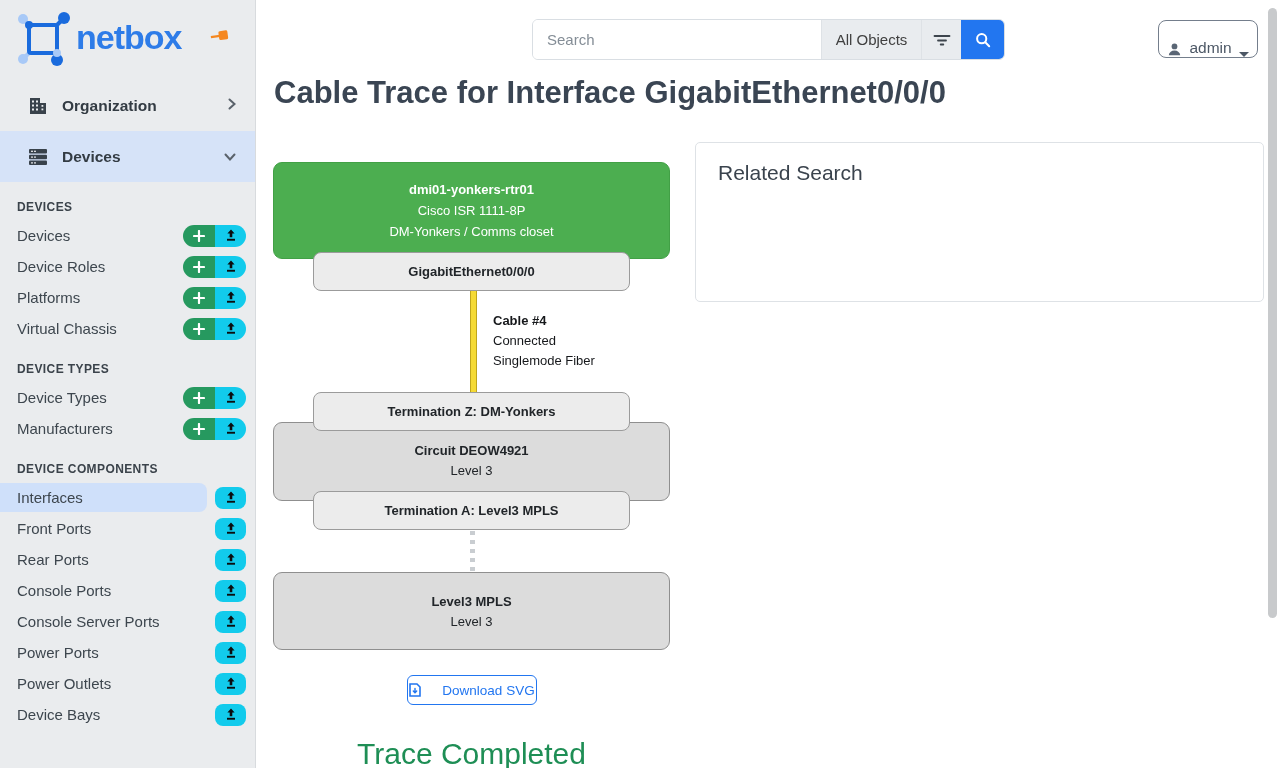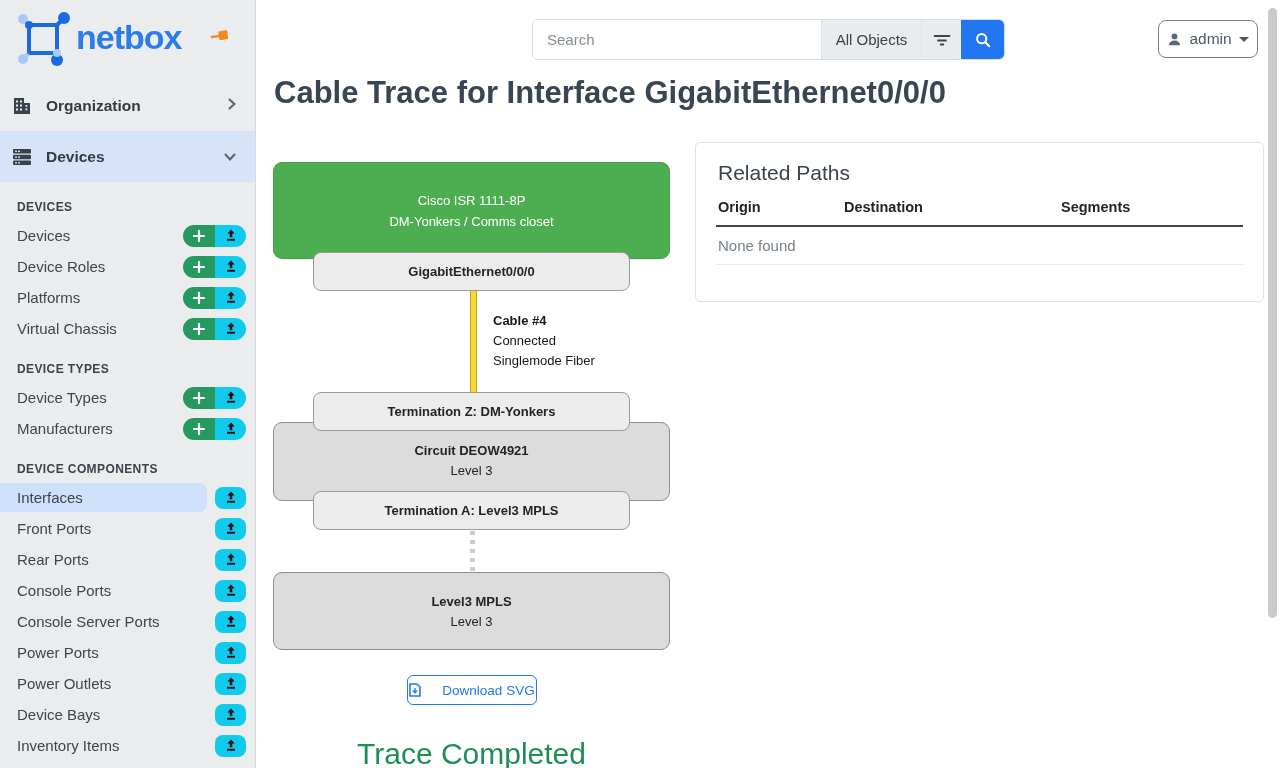--- a/index.html
+++ b/index.html
@@ -9,21 +9,21 @@
 
   
   .sidebar { position:absolute; left:0; top:0; width:256px; height:768px;
     background:#eaecee; border-right:1px solid #d8dbde; }
   .logo-row { position:relative; height:80px; }
   .logo-mark { position:absolute; left:16px; top:12px; }
   .logo-text { position:absolute; left:76px; top:18px; font-size:34px; font-weight:bold;
     color:#2e7ce8; letter-spacing:-1px; }
   .pin { position:absolute; left:210px; top:28px; }
   .nav-item { position:relative; height:51px; display:flex; align-items:center;
-    padding-left:12px; cursor:pointer; }
+    padding-left:28px; cursor:pointer; }
   .nav-item.active { background:#d6e3f8; }
   .nav-icon { width:22px; height:22px; margin-right:12px; display:flex; align-items:center; }
   .nav-label { font-size:15.5px; font-weight:bold; color:#333b43; }
   .nav-chev { position:absolute; right:18px; top:50%; transform:translateY(-50%); }
   .side-header { margin-top:12px; height:26px; line-height:26px; padding-left:17px;
     font-size:12px; font-weight:bold; letter-spacing:.4px; color:#3b434b; }
   .srow { position:relative; height:31px; display:flex; align-items:center; cursor:pointer; }
   .srow .hl { position:absolute; left:0; top:1px; bottom:1px; width:207px;
     background:var(--active-blue,#cfe0fa); border-radius:0 8px 8px 0; }
   .slabel { position:relative; padding-left:17px; font-size:15px; color:#3d464e; z-index:1; }
@@ -41,21 +41,21 @@
   .search-input { flex:1; border:none; outline:none; padding:0 14px; font-size:15px;
     color:#212529; font-family:"Liberation Sans",sans-serif; }
   .search-input::placeholder { color:#848d96; }
   .seg { display:flex; align-items:center; justify-content:center;
     background:#e9ecef; border-left:1px solid #dee2e6; cursor:pointer; }
   .seg-scope { width:100px; font-size:15px; color:#404040; }
   .seg-filter { width:40px; }
   .seg-search { width:43px; background:var(--accent-blue,#2276f0); border-left:none; }
   .user-btn { position:absolute; left:902px; top:16px; width:100px; height:38px;
     border:1px solid #747e8c; border-radius:8px; background:#fff; display:flex;
-    align-items:center; justify-content:center; gap:7px; cursor:pointer;
+    align-items:flex-end; justify-content:center; gap:7px; cursor:pointer;
     font-size:15.5px; color:#4d5866; font-family:"Liberation Sans",sans-serif; }
   .caret { width:0; height:0; border-left:5px solid transparent; border-right:5px solid transparent;
     border-top:5px solid #4d5866; }
   .page-title { position:absolute; left:18px; top:71px; font-size:31px; color:#3a4553; }
 
   
   .box { position:absolute; border-radius:9px; text-align:center; }
   .device-box { left:17px; top:158px; width:397px; height:97px;
     background:var(--device-green,#4cae50); border:1px solid #42a046; color:#fff;
     display:flex; flex-direction:column; justify-content:center; gap:6px; z-index:1; }
@@ -372,31 +372,20 @@
       <span class="slabel">Device Bays</span>
       <span class="btns">
           <button class="bimp solo">
             <svg width="12" height="13" viewBox="0 0 12 13">
               <path d="M6 .5 L9.6 4.6 H7.3 V8.2 H4.7 V4.6 H2.4 Z" fill="#0b0d0f"></path>
               <rect x="2" y="9.8" width="8" height="1.9" fill="#0b0d0f"></rect>
             </svg>
           </button>
         </span>
     </div>
-    <div class="srow">
-      <span class="slabel">Inventory Items</span>
-      <span class="btns">
-          <button class="bimp solo">
-            <svg width="12" height="13" viewBox="0 0 12 13">
-              <path d="M6 .5 L9.6 4.6 H7.3 V8.2 H4.7 V4.6 H2.4 Z" fill="#0b0d0f"></path>
-              <rect x="2" y="9.8" width="8" height="1.9" fill="#0b0d0f"></rect>
-            </svg>
-          </button>
-        </span>
-    </div>
   </aside>
 
   <main class="main">
 
     <div class="search-group">
       <input class="search-input" type="text" placeholder="Search" style="">
       <div class="seg seg-scope">All Objects</div>
       <div class="seg seg-filter">
         <svg width="18" height="14" viewBox="0 0 18 14">
           <g stroke="#3d454d" stroke-width="1.8" stroke-linecap="round">
@@ -419,20 +408,21 @@
         <circle cx="7.5" cy="4.4" r="2.9" fill="#5a6675"></circle>
         <path d="M1.8 13.2 a5.7 4.6 0 0 1 11.4 0 Z" fill="#5a6675"></path>
       </svg>
       <span>admin</span>
       <span class="caret"></span>
     </div>
 
     <h1 class="page-title">Cable Trace for Interface GigabitEthernet0/0/0</h1>
 
     <div class="box device-box">
+      <div class="t1">dmi01-yonkers-rtr01</div>
       <div class="t2">Cisco ISR 1111-8P</div>
       <div class="t2">DM-Yonkers / Comms closet</div>
     </div>
 
     <div class="box small-box iface-box">GigabitEthernet0/0/0</div>
 
     <div class="cable-line"></div>
     <div class="cable-label">
       <div class="t1">Cable #4</div>
       <div>Connected</div>
@@ -459,26 +449,18 @@
       <svg width="12" height="14" viewBox="0 0 12 14">
         <path d="M1 1 h7 l3 3 v9 h-10 z" fill="none" stroke="#2276f0" stroke-width="1.6"></path>
         <path d="M6 5.5 v4 M4.3 8 l1.7 1.8 1.7-1.8" stroke="#2276f0" stroke-width="1.4" fill="none" stroke-linecap="round"></path>
       </svg>
       <span>Download SVG</span>
     </button>
 
     <div class="trace-status">Trace Completed</div>
 
     <section class="card">
-      <div class="card-title">Related Paths</div>
-      <div class="ptable">
-        <div class="phead">
-          <span>Origin</span>
-          <span>Destination</span>
-          <span>Segments</span>
-        </div>
-        <div class="prow">None found</div>
-      </div>
+      <div class="card-title">Related Search</div>
     </section>
   </main>
 
   <div class="scroll-thumb"></div>
 </div>
 
 </body></html>

